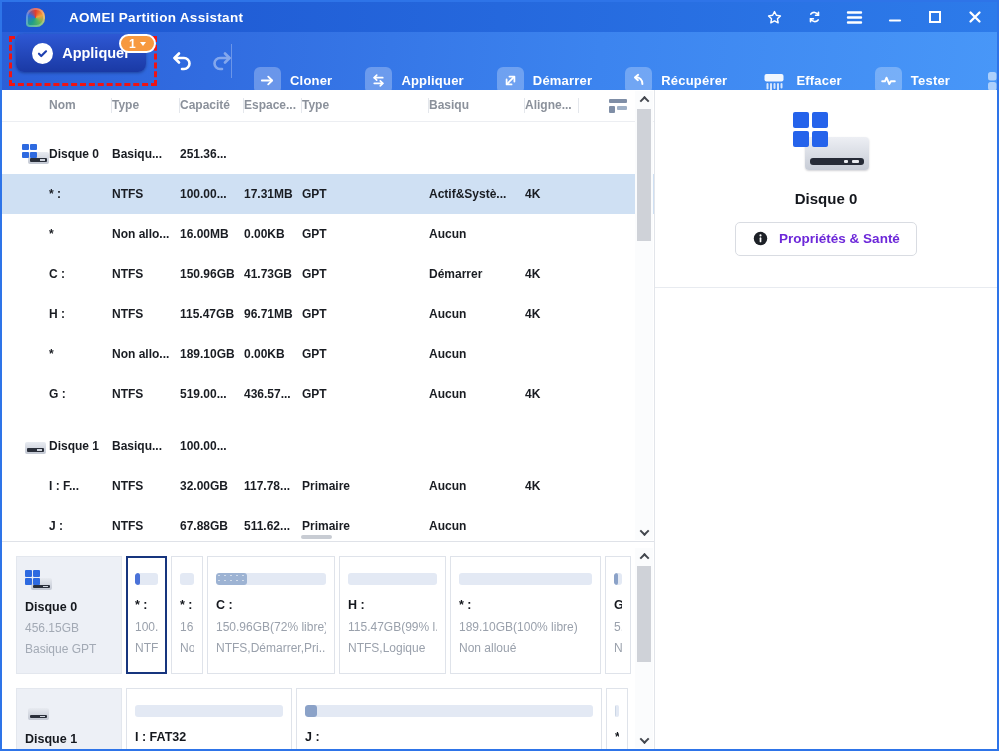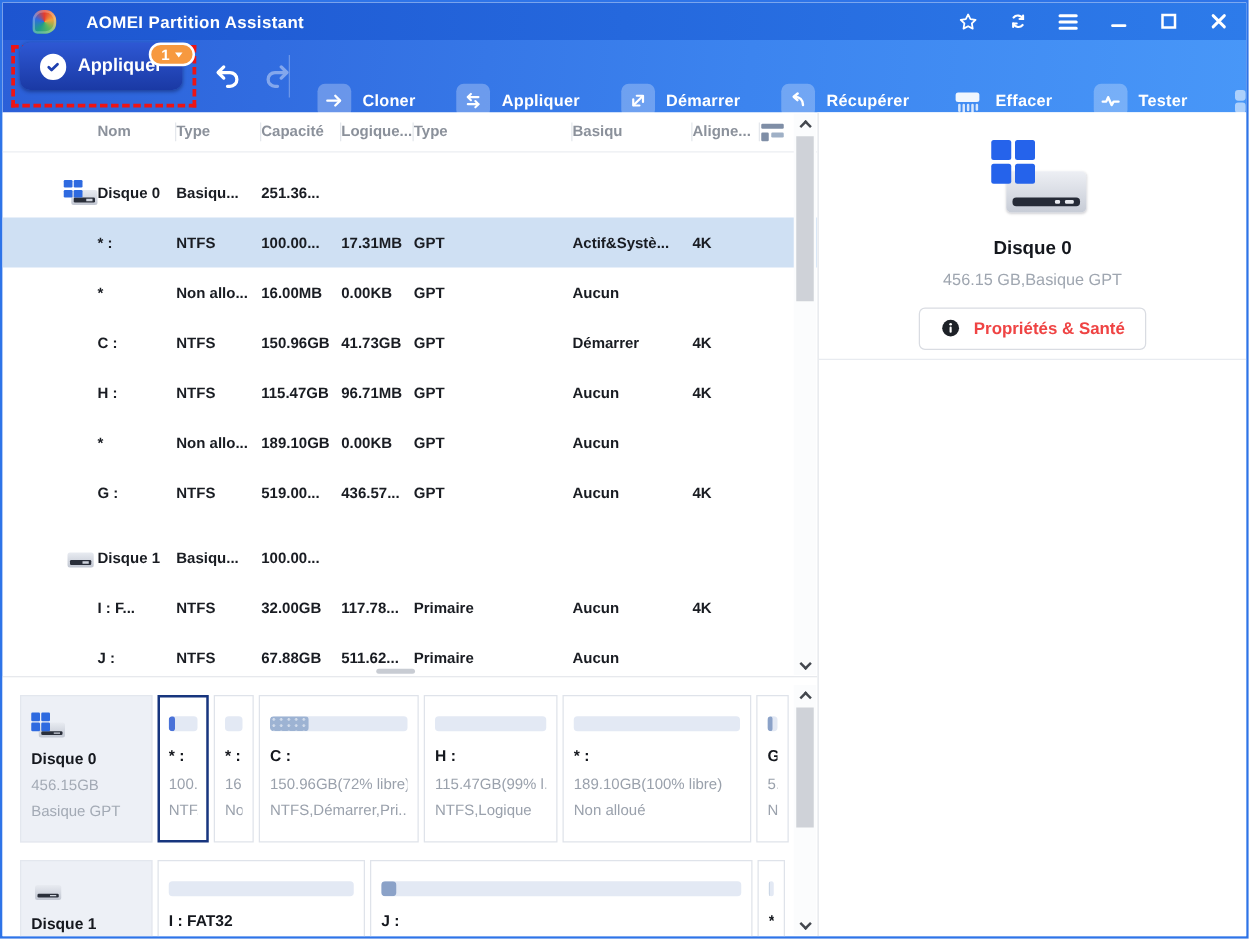--- a/index.html
+++ b/index.html
@@ -40,21 +40,21 @@
   .tool-ic.bare{background:none;}
   .tool-label{color:#fff;font-size:13px;font-weight:700;letter-spacing:.2px;}
 
   
   .content{position:absolute;top:88px;left:0;right:0;bottom:0;background:#fff;}
   .left-pane{position:absolute;left:0;top:0;width:652px;bottom:0;}
   .right-pane{position:absolute;left:652px;right:0;top:0;bottom:0;border-left:1px solid #e2e5ea;background:#fff;}
 
   
   .table-area{position:absolute;top:0;left:0;right:0;height:452px;border-bottom:1px solid #dfe2e8;overflow:hidden;}
-  .grid-cols{display:grid;grid-template-columns:30px 63px 68px 64px 58px 127px 96px 54px 1fr;align-items:center;padding-left:46px;}
+  .grid-cols{display:grid;grid-template-columns:30px 63px 68px 64px 58px 127px 96px 54px 1fr;align-items:center;padding-left:17px;}
   .t-header{height:32px;border-bottom:1px solid #eceef2;}
   .hcell{color:#8b919b;font-size:12px;font-weight:700;height:15px;line-height:15px;border-right:1px solid #e4e7ec;cursor:pointer;white-space:nowrap;overflow:hidden;}
   .hcell.first{grid-column:2;}
   .h-last{display:flex;justify-content:flex-end;align-items:center;padding-right:26px;}
   .hicon{cursor:pointer;display:flex;}
   .t-body{position:relative;padding-top:12px;}
   .t-row{height:40px;font-size:12px;font-weight:700;color:#191c22;cursor:pointer;}
   .t-row.selected{background:#cfe0f3;}
   .t-row.group-gap{margin-top:12px;}
   .cell{white-space:nowrap;}
@@ -106,21 +106,21 @@
   .bd-squares i{background:#2563eb;border-radius:2px;}
   .bd-body{position:absolute;left:22px;top:25px;width:64px;height:33px;background:linear-gradient(180deg,#edeff4,#c7ccd6);border-radius:4px;box-shadow:0 1px 2px rgba(0,0,30,.18);}
   .bd-slot{position:absolute;left:5px;right:5px;bottom:5px;height:7px;background:#262b37;border-radius:3px;}
   .bd-dot{position:absolute;bottom:7.5px;height:2.5px;background:#e8eaef;border-radius:1px;}
   .bd-dot.d1{right:10px;width:7px;}
   .bd-dot.d2{right:21px;width:4px;}
   .dp-name{margin-top:16px;font-size:15px;font-weight:800;color:#14171d;}
   .dp-info{margin-top:9px;font-size:13px;font-weight:500;color:#9fa6b0;}
   .dp-btn{margin-top:15px;display:inline-flex;align-items:center;gap:10px;padding:7px 16px 8px;
     border:1px solid #d9dce2;border-radius:5px;background:#fff;font-family:inherit;
-    font-size:13.5px;font-weight:700;color:#ef4444;cursor:pointer;}
+    font-size:13.5px;font-weight:700;color:#6d28d9;cursor:pointer;}
   .dp-divider{position:absolute;top:197px;left:0;right:0;height:1px;background:#e8ebf0;}
 </style>
 </head>
 <body>
 
 <div class="window">
 
   <div class="titlebar">
     <div class="logo"></div>
     <div class="apptitle">AOMEI Partition Assistant</div>
@@ -268,21 +268,21 @@
   </div>
 
   <div class="content">
     <div class="left-pane">
 
       <div class="table-area">
         <div class="t-header grid-cols">
           <div class="hcell first">Nom</div>
           <div class="hcell">Type</div>
           <div class="hcell">Capacité</div>
-          <div class="hcell">Logique...</div>
+          <div class="hcell">Espace...</div>
           <div class="hcell">Type</div>
           <div class="hcell">Basiqu</div>
           <div class="hcell">Aligne...</div>
           <div class="h-last">
             <span class="hicon">
               <svg width="20" height="16" viewBox="0 0 20 16">
                 <rect x="1" y="1" width="18" height="4" rx="1" fill="#7f8ea6"></rect>
                 <rect x="1" y="8" width="6" height="7" rx="1" fill="#7f8ea6"></rect>
                 <rect x="9" y="8" width="10" height="4" rx="1" fill="#9fb0c6"></rect>
               </svg>
@@ -565,21 +565,20 @@
               <div class="bd-dot d2"></div>
             </div>
           <div class="bd-squares">
               <i></i>
               <i></i>
               <i></i>
               <i></i>
             </div>
         </div>
         <div class="dp-name">Disque 0</div>
-        <div class="dp-info">456.15 GB,Basique GPT</div>
         <button class="dp-btn">
           <svg width="17" height="17" viewBox="0 0 24 24">
             <circle cx="12" cy="12" r="9.5" fill="#1d2127"></circle>
             <circle cx="12" cy="7.6" r="1.5" fill="#fff"></circle>
             <rect x="10.8" y="10.3" width="2.4" height="7" rx="1.2" fill="#fff"></rect>
           </svg>
           <span>Propriétés &amp; Santé</span>
         </button>
       </div>
       <div class="dp-divider"></div>

